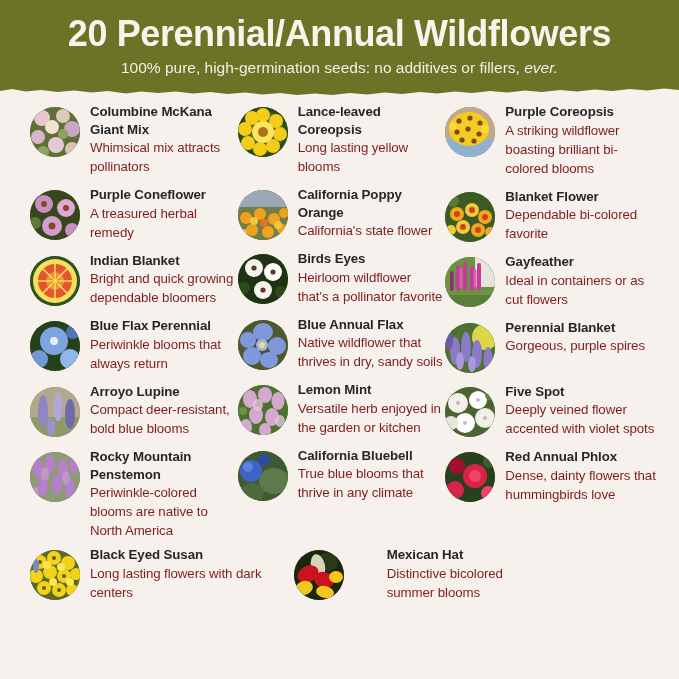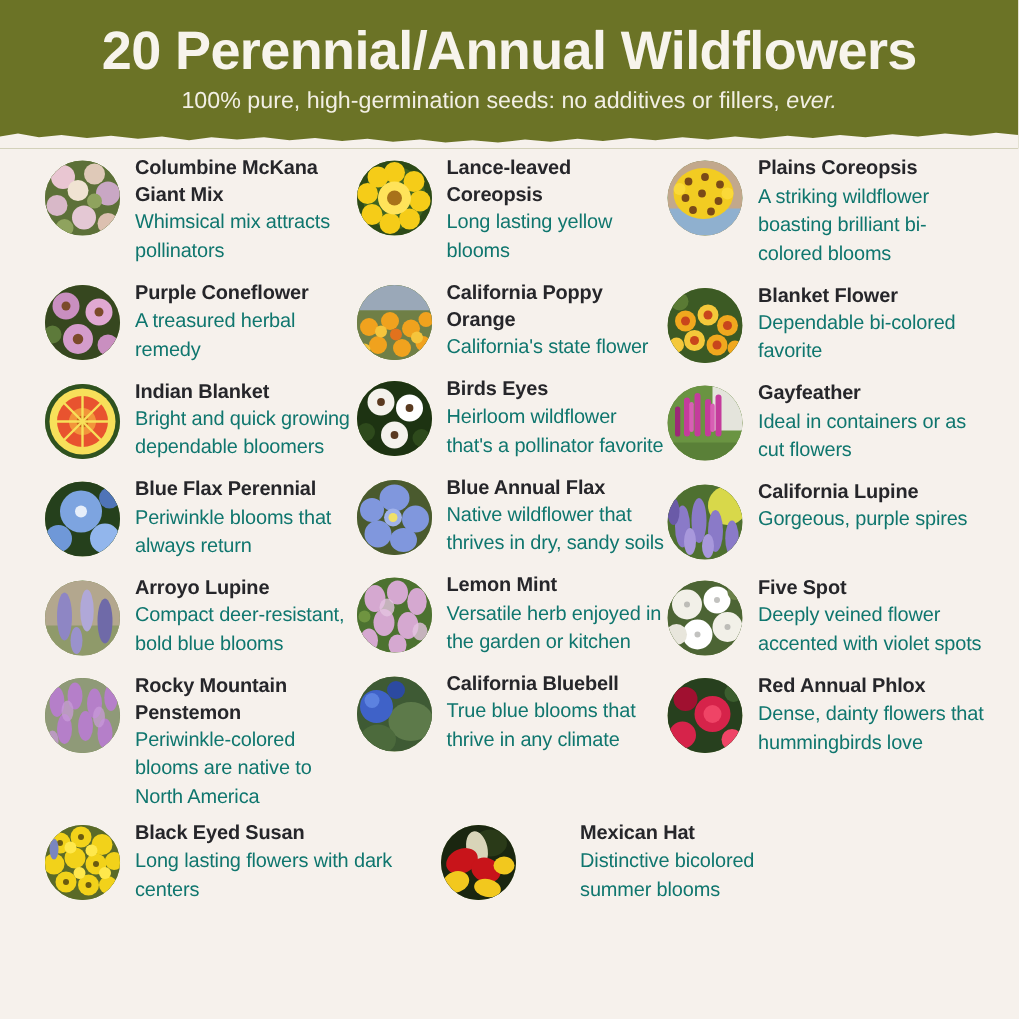--- a/index.html
+++ b/index.html
@@ -119,21 +119,21 @@
 
   .e-name {
     color: #26262a;
     font-size: 13.3px;
     font-weight: bold;
     line-height: 17.5px;
     letter-spacing: -0.1px;
   }
 
   .e-desc {
-    color: #0f766e;
+    color: #7f1d1d;
     font-size: 13.3px;
     font-weight: normal;
     line-height: 19px;
     letter-spacing: -0.1px;
   }
 
   
   .footer-row {
     display: flex;
     width: 557px;
@@ -487,21 +487,21 @@
                     <circle cx="29" cy="34" r="2.6"></circle>
                   </g>
                 <g fill="#ffe24a" opacity="0.6">
                     <circle cx="8" cy="19" r="4"></circle>
                     <circle cx="40" cy="22" r="4"></circle>
                   </g>
                 </svg>
             </div>
           </div>
           <div class="entry-text">
-            <div class="e-name">Plains Coreopsis</div>
+            <div class="e-name">Purple Coreopsis</div>
             <div class="e-desc">A striking wildflower boasting brilliant bi-colored blooms</div>
           </div>
         </div>
 
         <div class="entry">
           <div class="thumb-wrap">
             <div class="thumb">
               <svg viewBox="0 0 50 50">
                   <rect width="50" height="50" fill="#3c5a24"></rect>
                 <g>
@@ -569,21 +569,21 @@
                   </g>
                 <g fill="#a898dc">
                     <ellipse cx="15" cy="38" rx="4" ry="9"></ellipse>
                     <ellipse cx="27" cy="41" rx="4" ry="8"></ellipse>
                   </g>
                 <ellipse cx="4" cy="18" rx="4" ry="9" fill="#6a5aa8"></ellipse>
                 </svg>
             </div>
           </div>
           <div class="entry-text">
-            <div class="e-name">California Lupine</div>
+            <div class="e-name">Perennial Blanket</div>
             <div class="e-desc">Gorgeous, purple spires</div>
           </div>
         </div>
 
         <div class="entry">
           <div class="thumb-wrap">
             <div class="thumb">
               <svg viewBox="0 0 50 50">
                   <rect width="50" height="50" fill="#4c6434"></rect>
                 <circle cx="13" cy="16" r="10" fill="#f2f0e8"></circle>

